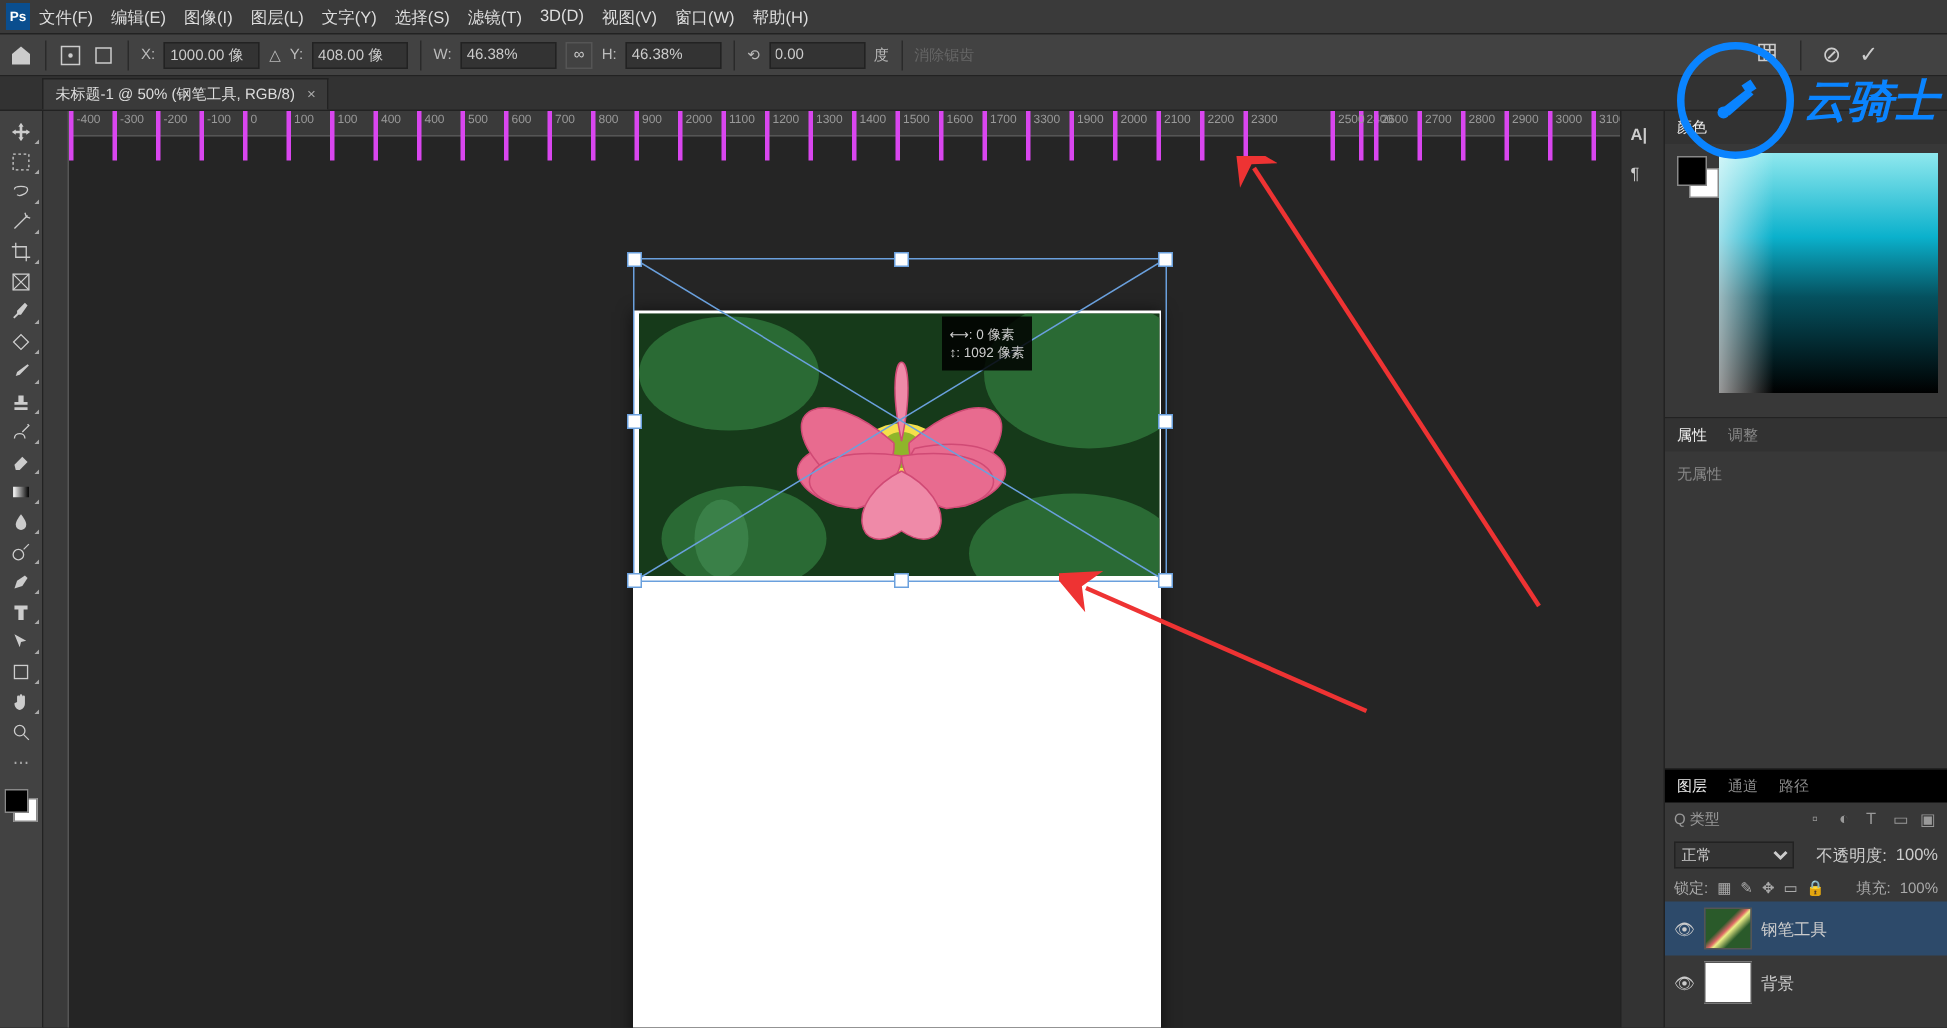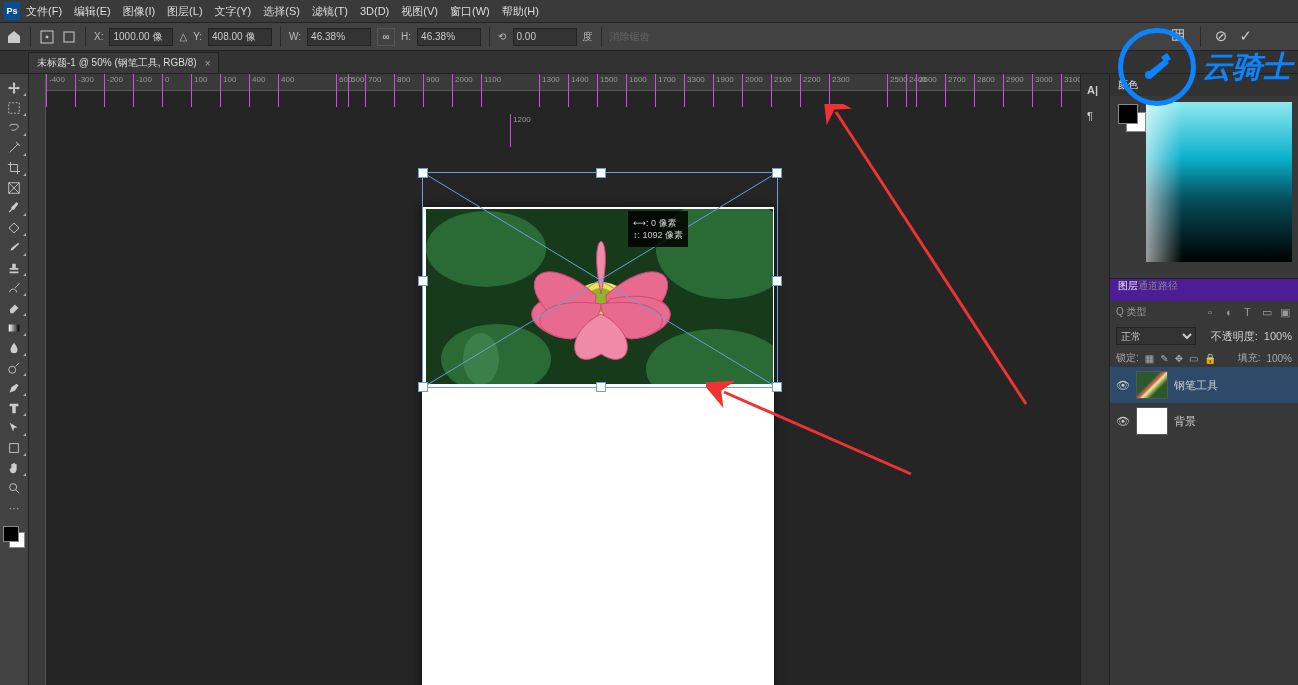--- a/index.html
+++ b/index.html
@@ -21,21 +21,21 @@
 .tools{width:28px;background:#424242;border-right:1px solid #222;display:flex;flex-direction:column;align-items:center;padding-top:4px;gap:0}
 .tools .trow{width:28px;height:20px;display:flex;align-items:center;justify-content:center;position:relative}
 .tools .ticon{width:14px;height:14px;color:#ccc}
 .tools .dot{position:absolute;right:2px;bottom:2px;width:0;height:0;border-left:3px solid transparent;border-bottom:3px solid #aaa}
 .tools .swatch{margin-top:8px;width:22px;height:22px;position:relative}
 .tools .swatch .fg{position:absolute;left:0;top:0;width:14px;height:14px;background:#000;border:1px solid #888;z-index:2}
 .tools .swatch .bg{position:absolute;right:0;bottom:0;width:14px;height:14px;background:#fff;border:1px solid #888}
 .vruler{width:16px;background:#3a3a3a;border-right:1px solid #555;position:relative}
 .canvaswrap{flex:1;background:#252525;position:relative;overflow:hidden}
 .hruler{height:16px;background:#3a3a3a;border-bottom:1px solid #555;position:absolute;left:0;right:0;top:0;display:flex}
-.hruler .tick{position:absolute;top:0;height:100%;border-left:1px solid #d946ef;font-size:8px;color:#999;padding:1px 0 16px 2px}
+.hruler .tick{position:absolute;top:0;height:100%;border-left:3px solid #d946ef;font-size:8px;color:#999;padding:1px 0 16px 2px}
 .page{position:absolute;left:376px;top:133px;width:352px;height:540px;background:#fff;box-shadow:0 0 10px rgba(0,0,0,0.6)}
 .transformbox{position:absolute;left:376px;top:98px;width:356px;height:216px;pointer-events:none}
 .transformbox .handle{position:absolute;width:8px;height:8px;background:#fff;border:1px solid #6aa0dd}
 .flower{position:absolute;left:380px;top:135px;width:347px;height:175px;background:#1a3d1a;overflow:hidden}
 .flower svg{width:100%;height:100%}
 .infotag{position:absolute;left:582px;top:137px;background:rgba(0,0,0,0.85);color:#ccc;font-size:9px;padding:6px 5px;line-height:12px}
 .arrow{position:absolute}
 .collapsed{width:28px;background:#333;border-left:1px solid #222;display:flex;flex-direction:column;align-items:center;padding-top:10px;gap:10px}
 .collapsed .ci{width:16px;height:16px;color:#ccc}
 .rightpanels{width:188px;background:#383838;border-left:1px solid #222;display:flex;flex-direction:column}
@@ -43,21 +43,21 @@
 .panel .tabs{height:22px;display:flex;align-items:center;background:#323232;padding:0 8px;gap:14px}
 .panel .tabs span{font-size:10px;color:#888}
 .panel .tabs span.act{color:#eee}
 .colorbox{height:170px;position:relative;display:flex;padding:6px}
 .colorbox .fgbg{width:30px;position:relative}
 .colorbox .fgbg .f{position:absolute;left:2px;top:2px;width:18px;height:18px;background:#000;border:1px solid #888;z-index:2}
 .colorbox .fgbg .b{position:absolute;left:10px;top:10px;width:18px;height:18px;background:#fff;border:1px solid #888}
 .colorbox .grad{flex:1;height:160px;background:linear-gradient(to bottom,#8fe8ee 0%,#0bb1cc 35%,#05515f 60%,#000 100%);position:relative}
 .colorbox .grad::before{content:'';position:absolute;left:0;top:0;right:0;bottom:0;background:linear-gradient(to right,rgba(255,255,255,0.6),rgba(255,255,255,0) 25%)}
 .propbody{height:195px;padding:8px;color:#888;font-size:10px}
-.layerstabs{height:22px;display:flex;align-items:flex-start;background:#4c1d95;padding:0 8px;}
+.layerstabs{height:22px;display:flex;align-items:center;background:#000000;padding:0 8px;gap:14px}
 .layerstabs span{font-size:10px;color:#888}
 .layerstabs span.act{color:#eee}
 .layersopt{padding:4px 6px;display:flex;align-items:center;gap:6px;background:#383838}
 .layersopt select,.layersopt input{background:#333;border:1px solid #222;color:#ccc;font-size:10px;height:18px}
 .layerrow{display:flex;align-items:center;padding:4px 6px;gap:6px}
 .layerrow .eye{width:14px;text-align:center;color:#ccc}
 .layerrow .thumb{width:30px;height:26px;background:#fff;border:1px solid #555}
 .layerrow .thumb.img{background:linear-gradient(135deg,#2a5a2a 40%,#d66 50%,#ee8 55%,#2a5a2a 70%)}
 .layerrow.act{background:#2d4a6a}
 .watermark{position:absolute;right:6px;top:28px;color:#0a84ff;font-size:30px;font-weight:bold;font-style:italic;display:flex;align-items:center;gap:6px;z-index:50;pointer-events:none}
@@ -290,28 +290,28 @@
     <div class="hruler" id="hruler">
         <div class="tick" style="left: 0px;">-400</div>
         <div class="tick" style="left: 29px;">-300</div>
         <div class="tick" style="left: 58px;">-200</div>
         <div class="tick" style="left: 87px;">-100</div>
         <div class="tick" style="left: 116px;">0</div>
         <div class="tick" style="left: 145px;">100</div>
         <div class="tick" style="left: 174px;">100</div>
         <div class="tick" style="left: 203px;">400</div>
         <div class="tick" style="left: 232px;">400</div>
-        <div class="tick" style="left: 261px; margin-left: 41px;">500</div>
+        <div class="tick" style="left: 261px;">500</div>
         <div class="tick" style="left: 290px;">600</div>
         <div class="tick" style="left: 319px;">700</div>
         <div class="tick" style="left: 348px;">800</div>
         <div class="tick" style="left: 377px;">900</div>
         <div class="tick" style="left: 406px;">2000</div>
         <div class="tick" style="left: 435px;">1100</div>
-        <div class="tick" style="left: 464px; margin-top: 40px;">1200</div>
+        <div class="tick" style="left: 464px;">1200</div>
         <div class="tick" style="left: 493px;">1300</div>
         <div class="tick" style="left: 522px;">1400</div>
         <div class="tick" style="left: 551px;">1500</div>
         <div class="tick" style="left: 580px;">1600</div>
         <div class="tick" style="left: 609px;">1700</div>
         <div class="tick" style="left: 638px;">3300</div>
         <div class="tick" style="left: 667px;">1900</div>
         <div class="tick" style="left: 696px;">2000</div>
         <div class="tick" style="left: 725px;">2100</div>
         <div class="tick" style="left: 754px;">2200</div>
@@ -405,20 +405,27 @@
         </div>
       <div class="colorbox">
         <div class="fgbg">
             <div class="f"></div>
             <div class="b"></div>
           </div>
         <div class="grad"></div>
       </div>
     </div>
 
+    <div class="panel">
+      <div class="tabs">
+        <span class="act">属性</span>
+        <span>调整</span>
+      </div>
+      <div class="propbody">无属性</div>
+    </div>
 
     <div class="panel" style="flex:1">
       <div class="layerstabs">
         <span class="act">图层</span>
         <span>通道</span>
         <span>路径</span>
       </div>
       <div class="filterbar">
         <span style="color:#999;font-size:10px">Q 类型</span>
         <span style="flex:1"></span>

